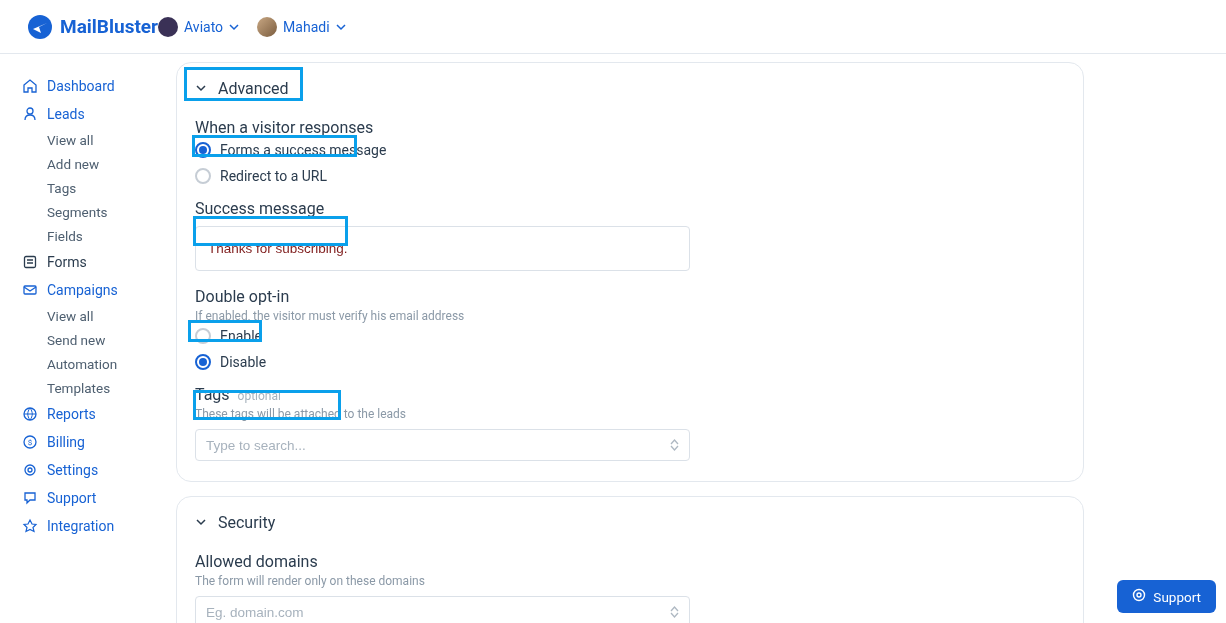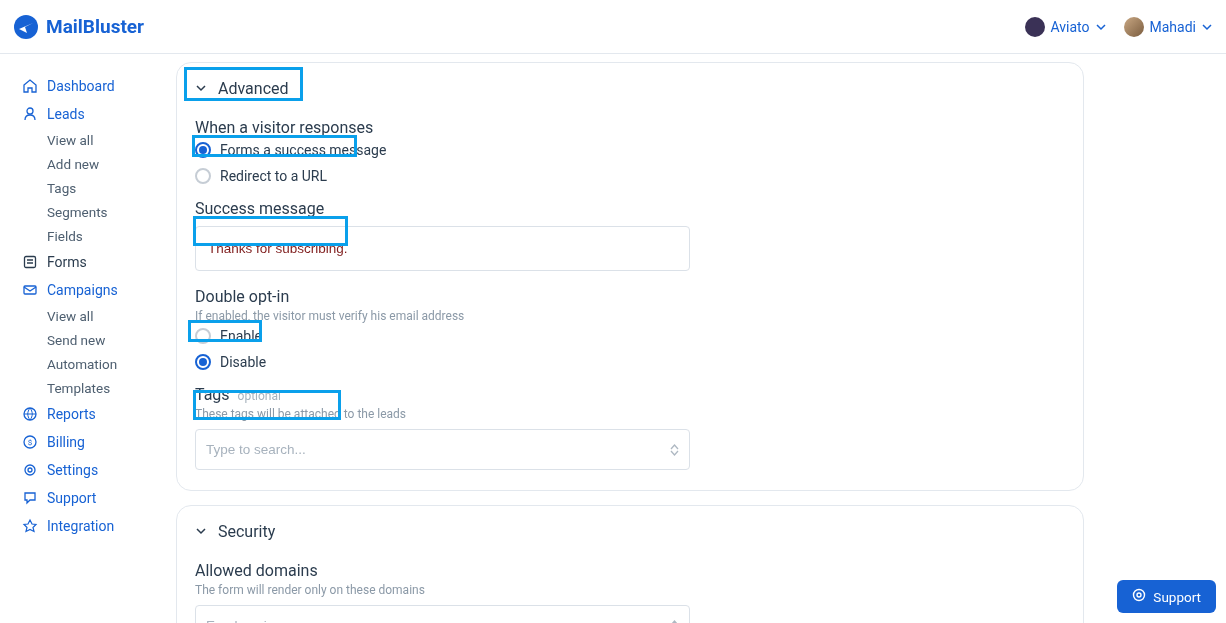--- a/index.html
+++ b/index.html
@@ -10,22 +10,21 @@
   width: 1226px;
   height: 623px;
   overflow: hidden;
   position: relative;
 }
 .topbar {
   height: 54px;
   border-bottom: 1px solid #e3e8ee;
   display: flex;
   align-items: center;
-  padding: 0 14px;
-  justify-content: space-between;
+  padding: 0 28px;
 }
 .brand {
   display: flex;
   align-items: center;
   gap: 8px;
   color: #1762d4;
   font-weight: 700;
   font-size: 19px;
 }
 .brand-icon {
@@ -151,21 +150,21 @@
   border: 1px solid #dbe1e8;
   border-radius: 4px;
   padding: 0 12px;
   font-size: 13.5px;
   color: #7f1d1d;
   margin-top: 8px;
 }
 .text-input::placeholder { color: #a7b2bd; }
 .tags-wrap {
   width: 495px;
-  height: 41px;
+  height: 32px;
   border: 1px solid #dbe1e8;
   border-radius: 4px;
   padding: 0 10px;
   margin-top: 8px;
   display: flex;
   align-items: center;
   justify-content: space-between;
 }
 .tags-wrap input {
   border: none;

